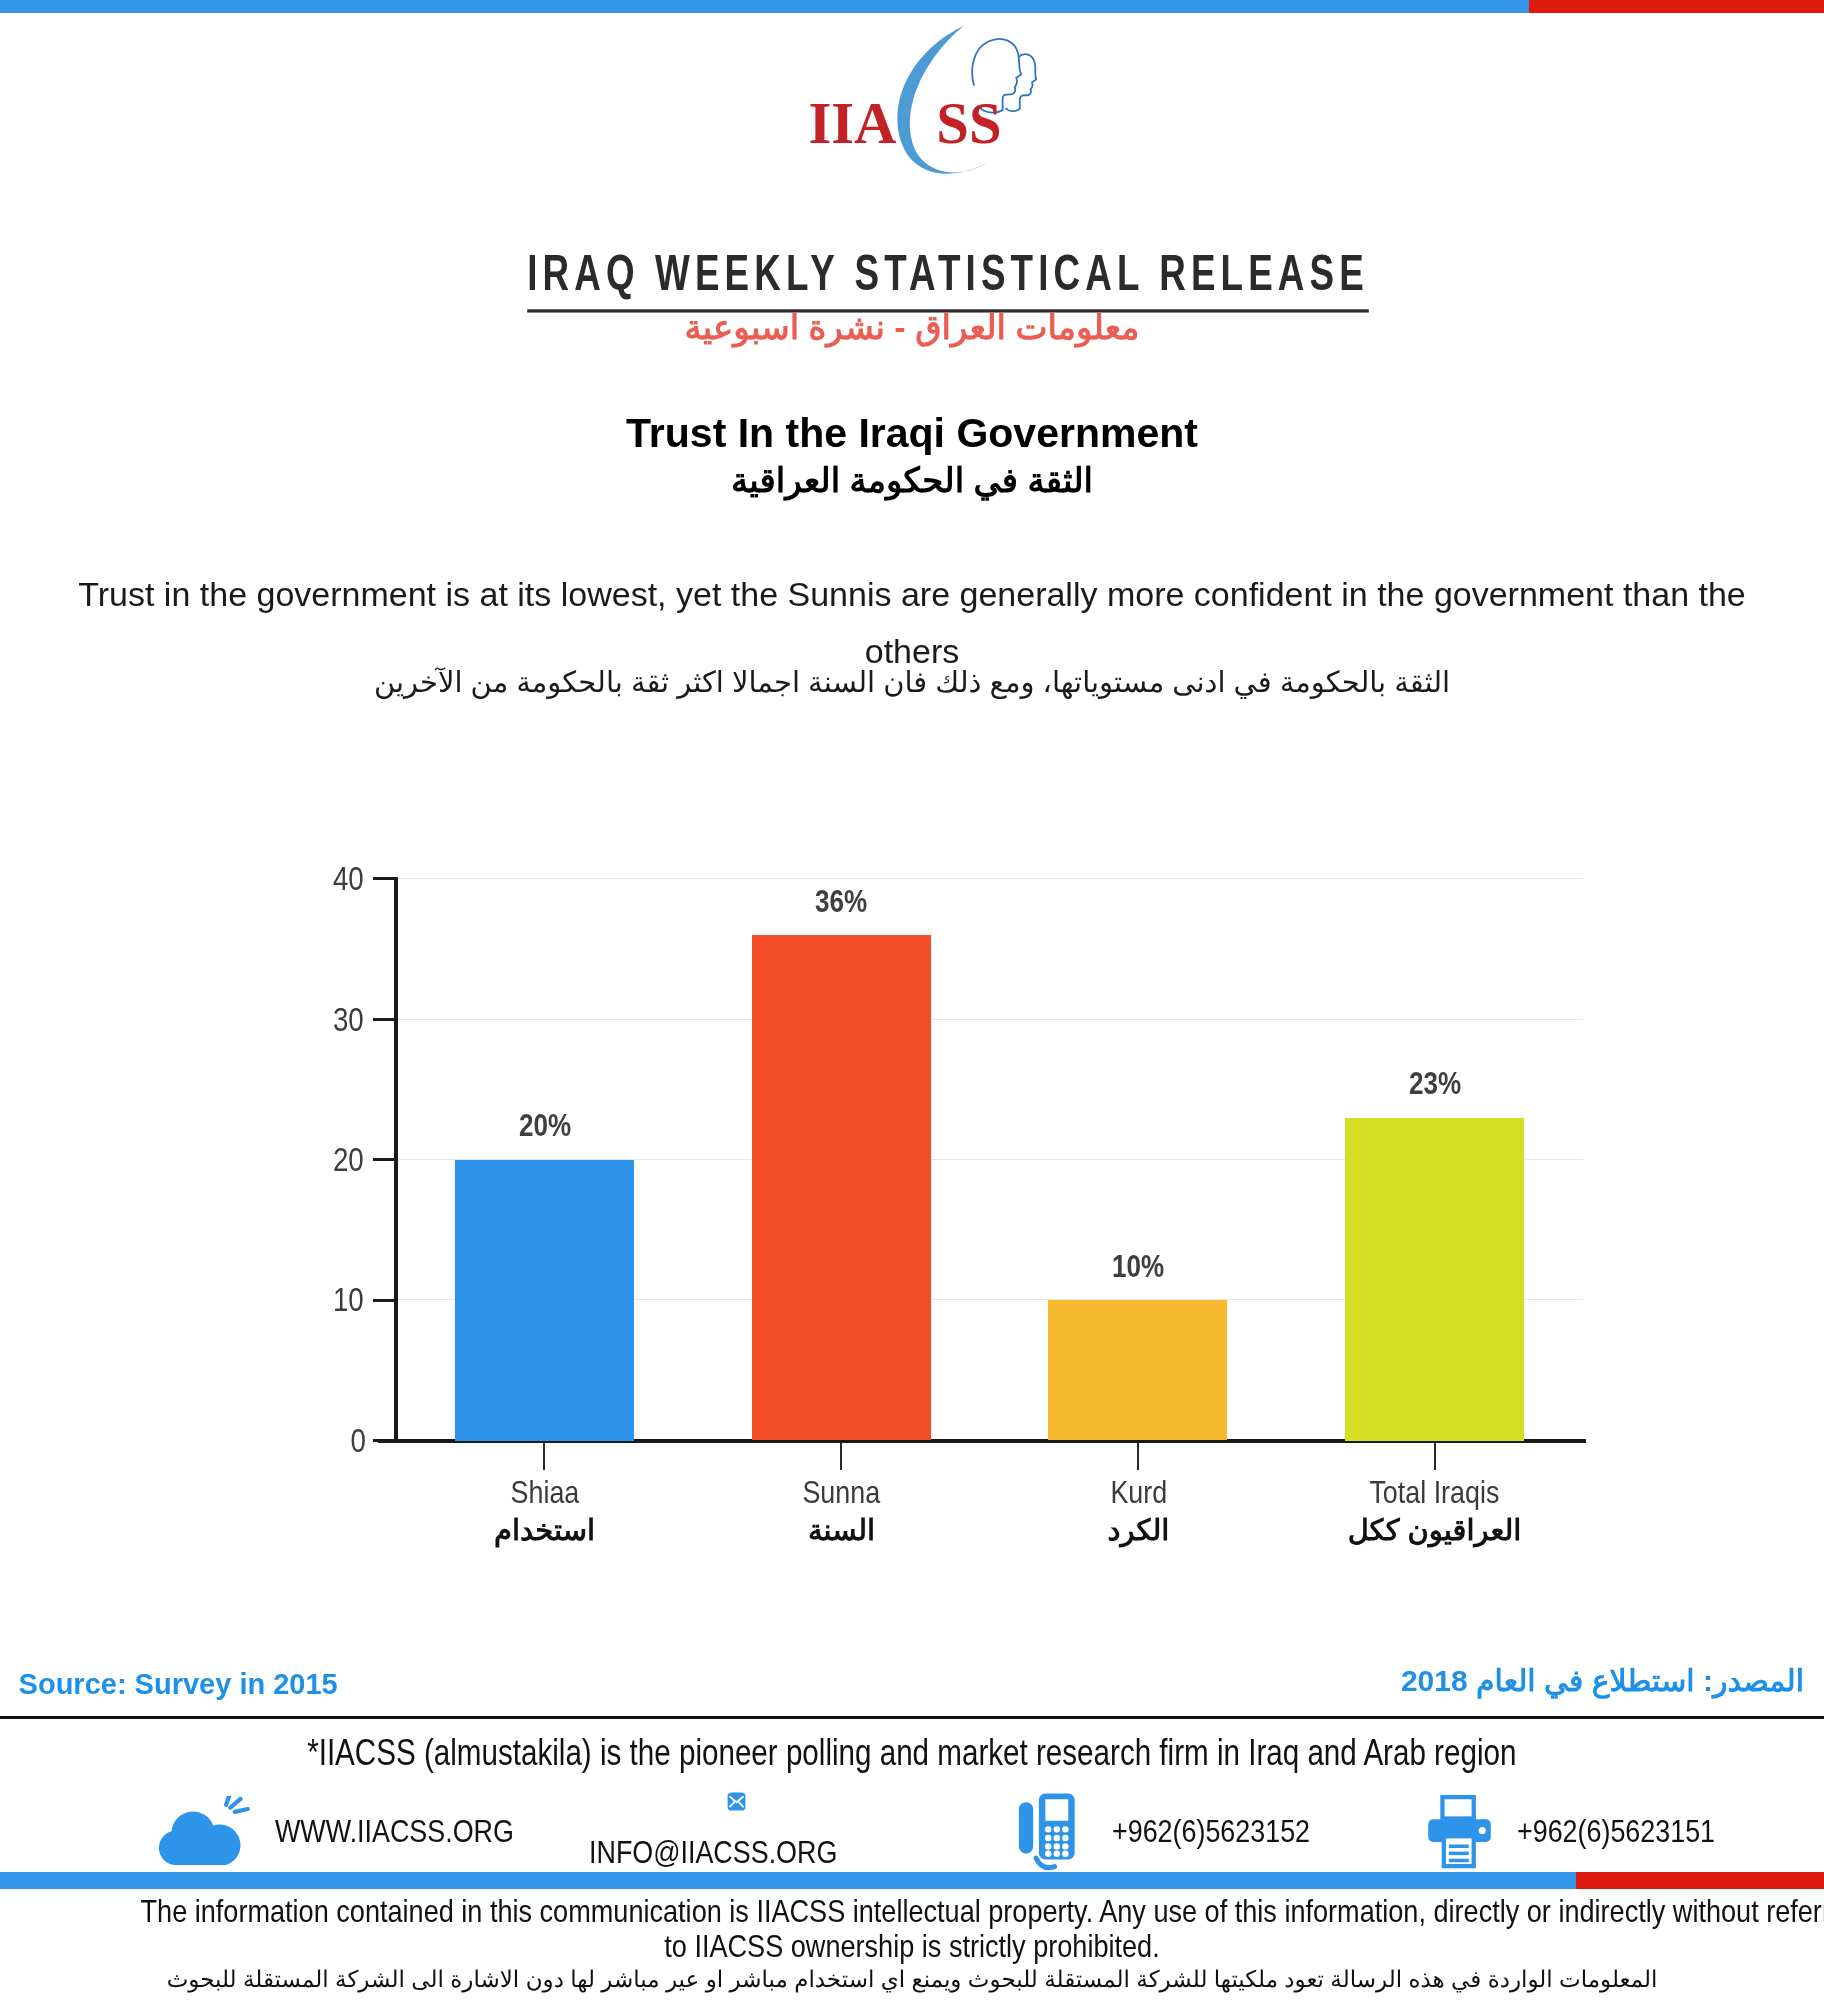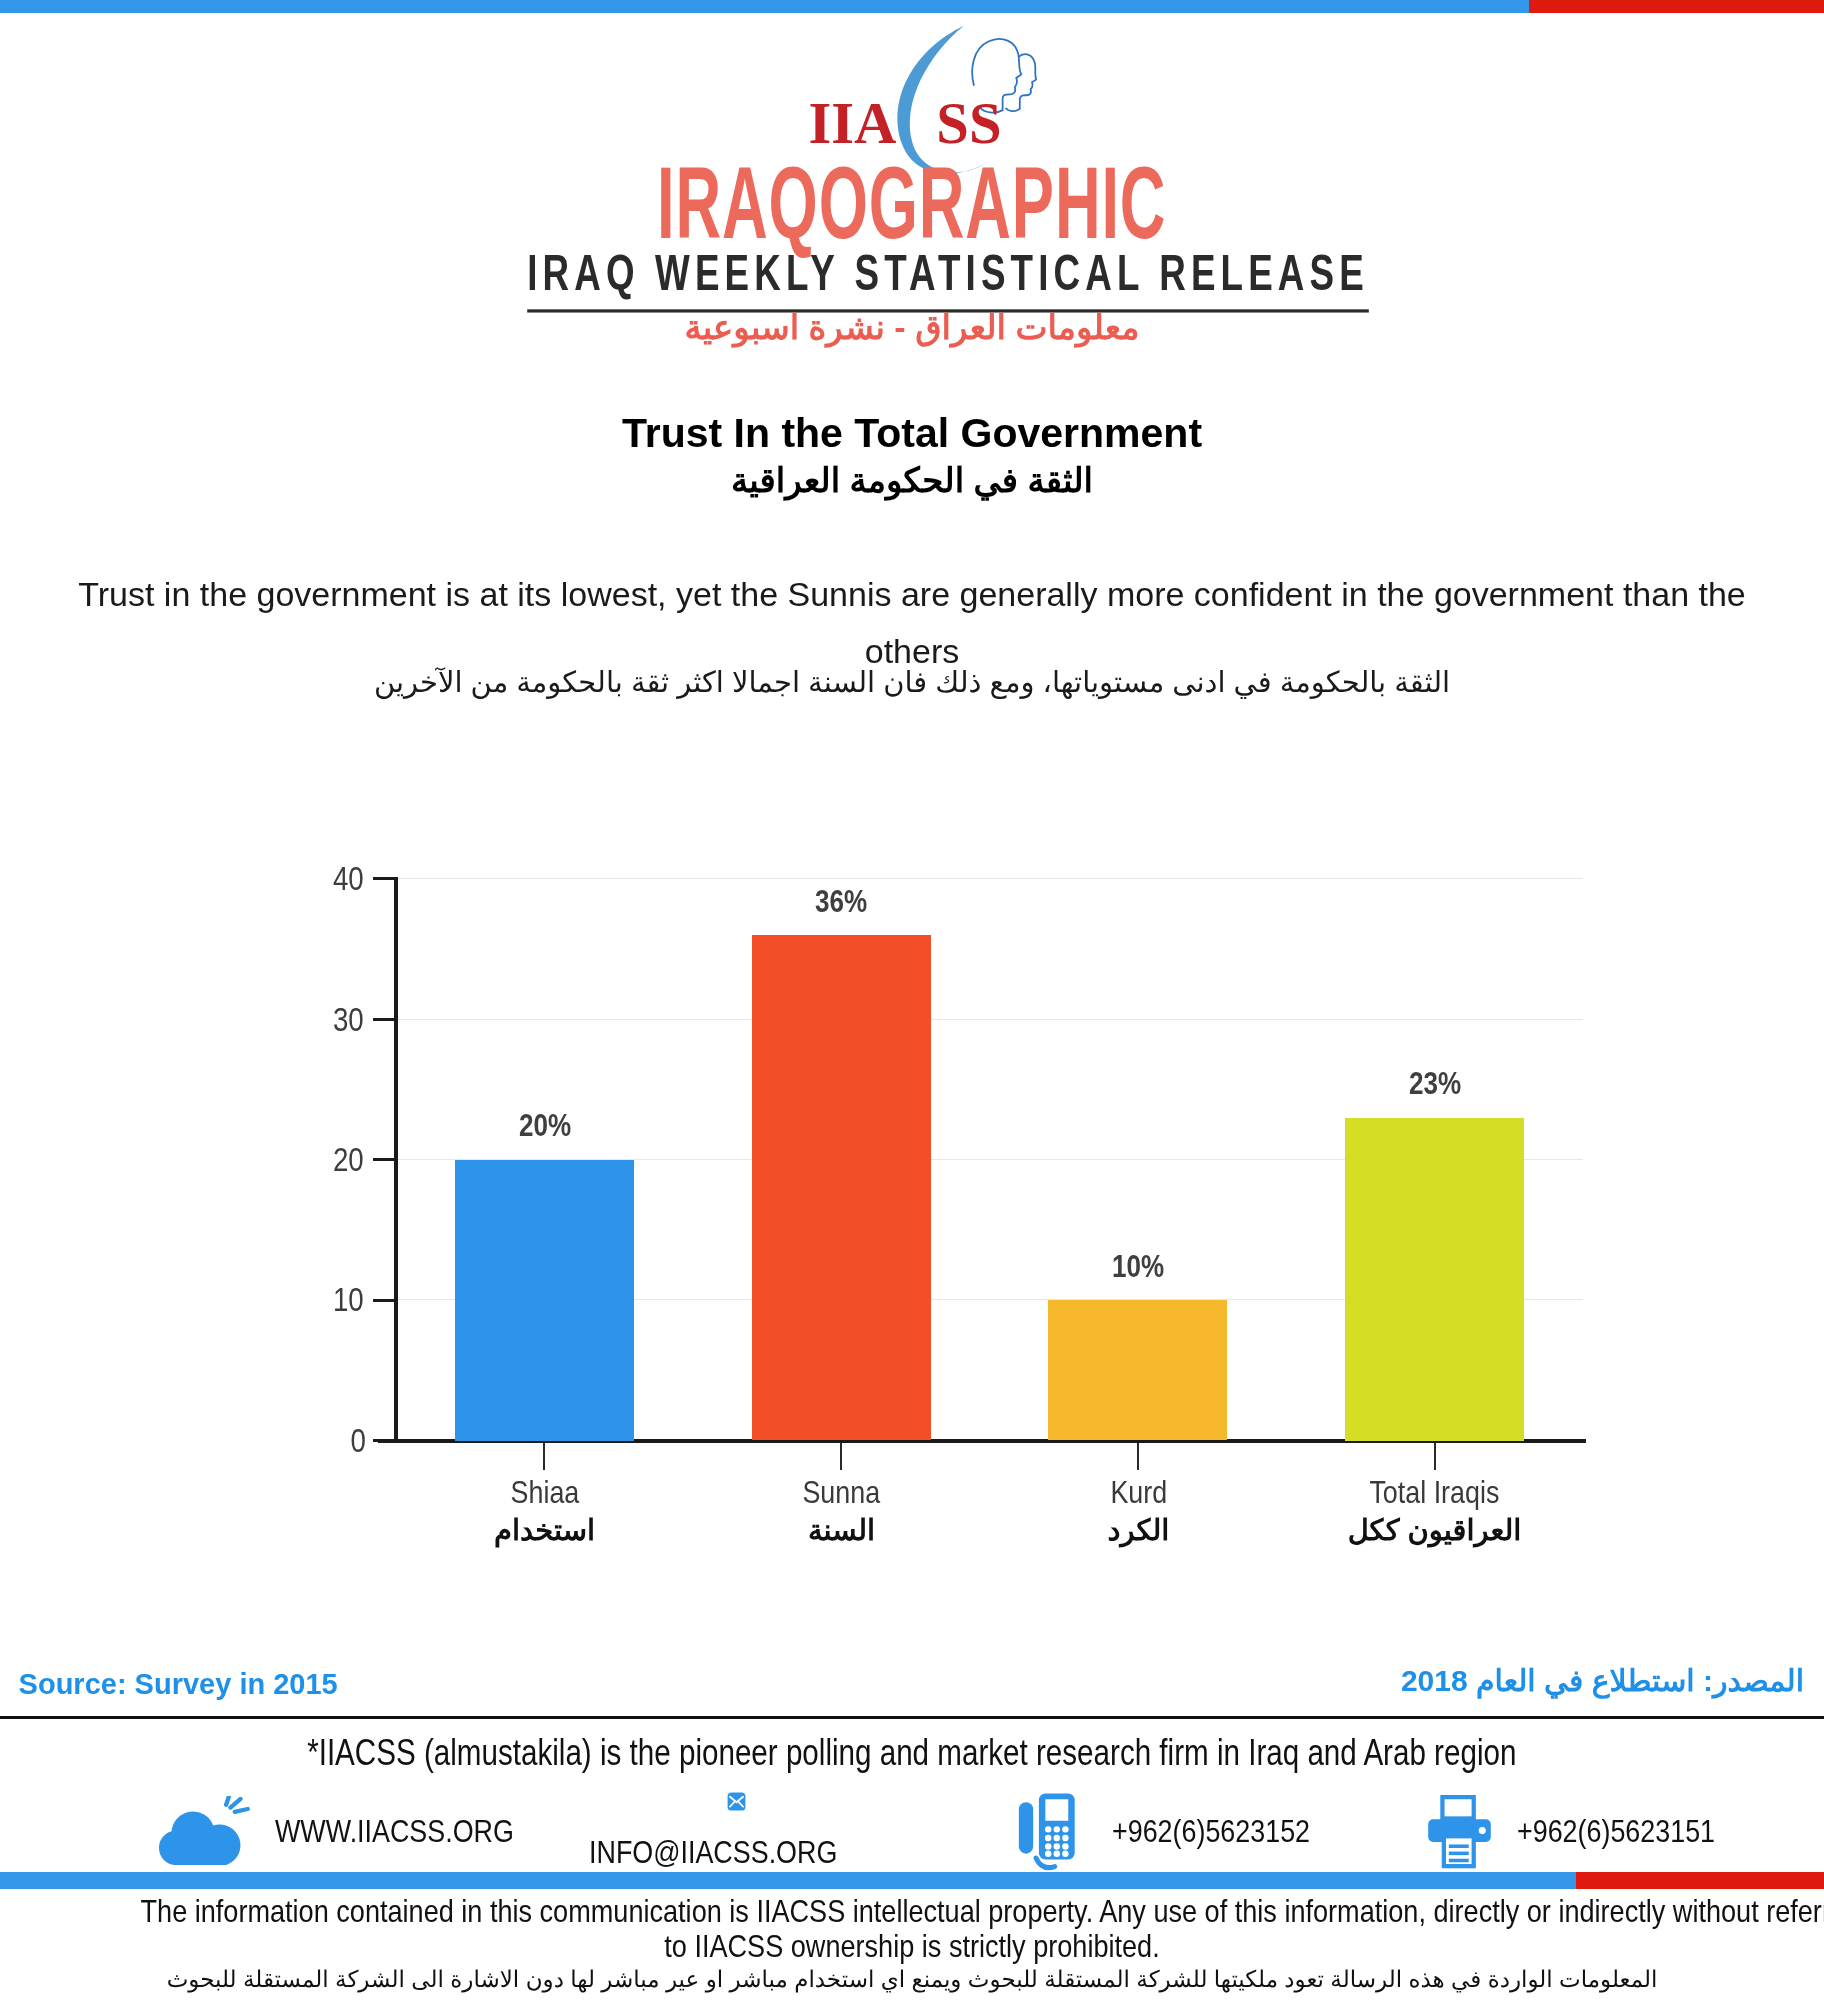--- a/index.html
+++ b/index.html
@@ -92,29 +92,26 @@
                  L 272 126 C 262 132, 246 130, 240 122"></path>
         <path d="M294 52 C 302 44, 314 48, 317 60 C 319 70, 316 76, 319 83 L 313 87 C 315 92, 313 95, 311 97
                  C 313 102, 310 106, 304 105 C 299 105, 296 106, 296 111 L 296 124 C 290 129, 280 128, 276 123"></path>
       </g>
 
       <text id="logo-iia" x="62" y="172" font-family="Liberation Serif, serif" font-weight="bold" font-size="82" text-anchor="middle" fill="#c42127">IIA</text>
       <text id="logo-ss" x="225" y="172" font-family="Liberation Serif, serif" font-weight="bold" font-size="82" text-anchor="middle" fill="#c42127">SS</text>
     </svg>
   </div>
 
-  <div class="brand" style="color: rgb(236, 106, 92);">
-    <span class="brand-inner">IRAQOGRAPHIC</span>
-  </div>
   <div class="release">
     <span class="release-inner">IRAQ WEEKLY STATISTICAL RELEASE</span>
   </div>
   <div class="release-ar" dir="rtl" style="color: rgb(234, 93, 80);">معلومات العراق - نشرة اسبوعية</div>
 
-  <div class="title-en">Trust In the Total Government</div>
+  <div class="title-en">Trust In the Iraqi Government</div>
   <div class="title-ar" dir="rtl">الثقة في الحكومة العراقية</div>
 
   <div class="subtitle-en">Trust in the government is at its lowest, yet the Sunnis are generally more confident in the government than the others</div>
   <div class="subtitle-ar" dir="rtl">الثقة بالحكومة في ادنى مستوياتها، ومع ذلك فان السنة اجمالا اكثر ثقة بالحكومة من الآخرين</div>
 
   <div id="chart-layer">
       <div class="y-tick" style="left: 373px; top: 1439px; width: 23px; height: 2.9px;"></div>
       <div class="y-tick-label" style="left: 287px; top: 1422px; width: 80px;"><span class="cnum">0</span></div>
       <div class="gridline" style="left: 396px; top: 1299px; width: 1187px;"></div>
       <div class="y-tick" style="left: 373px; top: 1299px; width: 23px; height: 2.9px;"></div>

